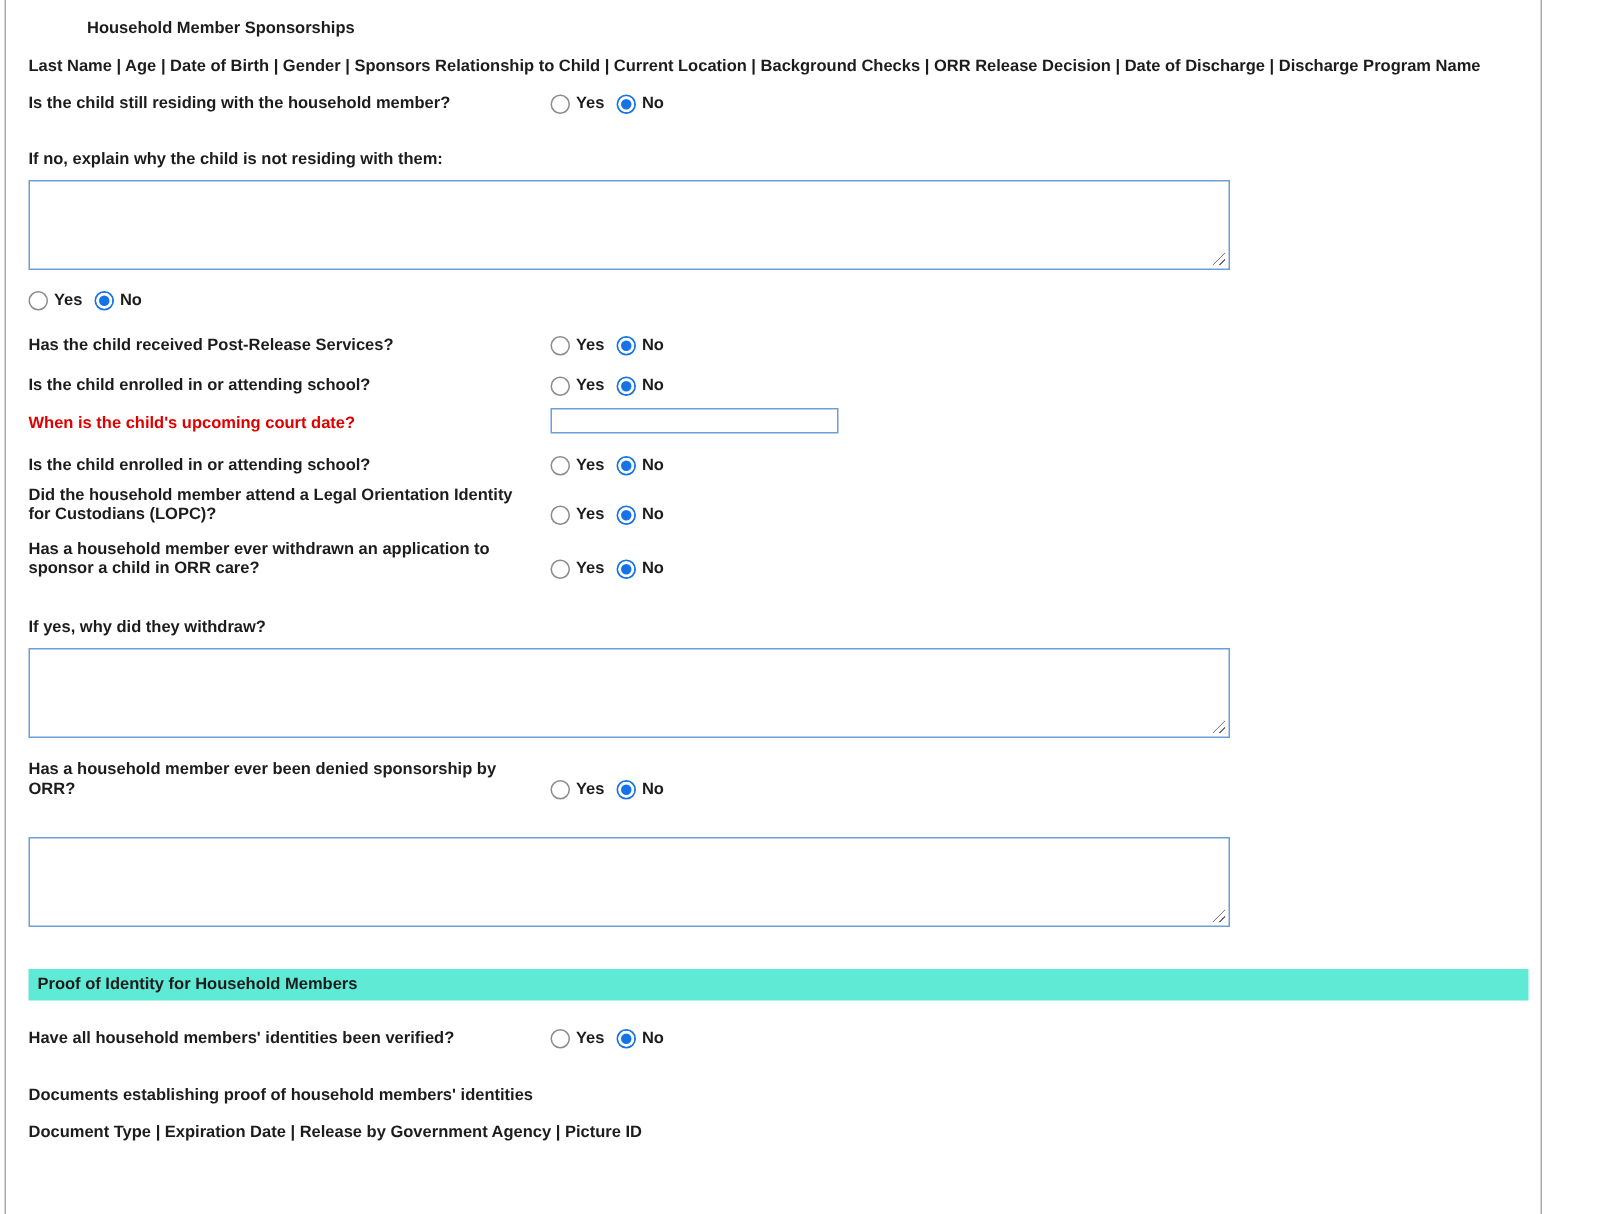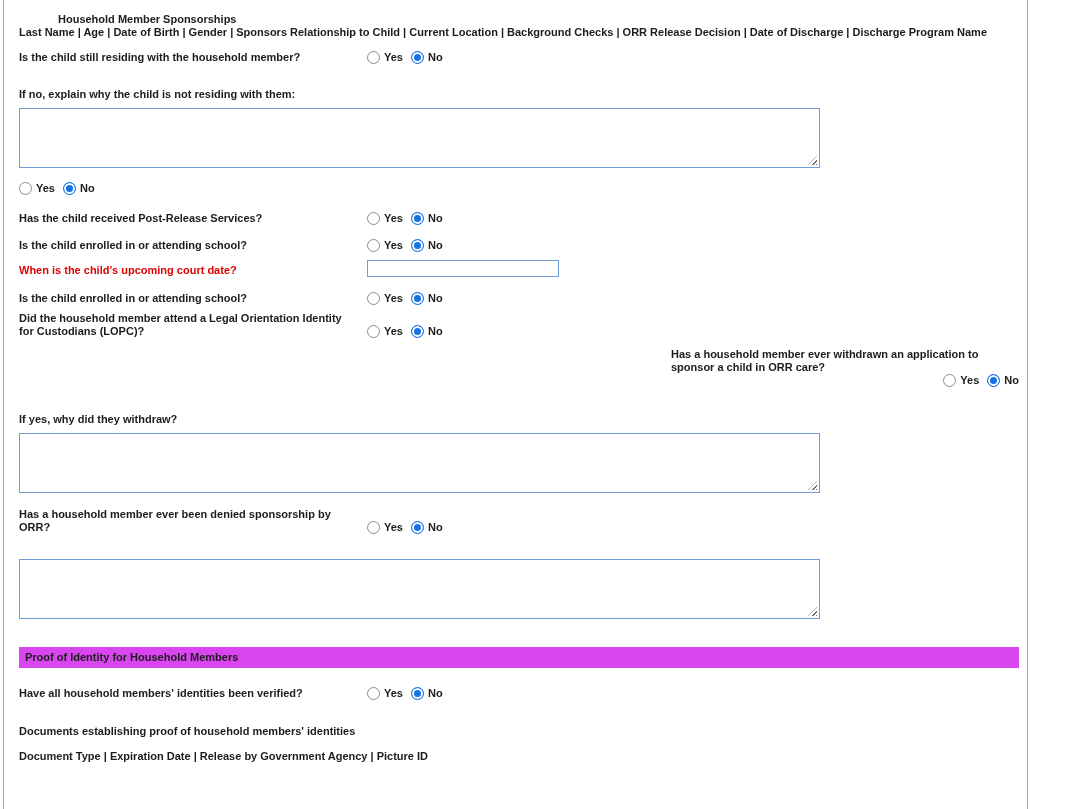--- a/index.html
+++ b/index.html
@@ -13,21 +13,21 @@
   }
   .form-panel {
     margin-left: 3px;
     width: 1025px;
     min-height: 809px;
     border-left: 1px solid #ababab;
     border-right: 1px solid #ababab;
     padding: 13px 8px 40px 15px;
     background: #fff;
   }
-  .section-title { line-height: 13px; white-space: nowrap; padding-left: 39px; }
+  .section-title { line-height: 13px; margin-bottom: 12px; white-space: nowrap; padding-left: 39px; }
   .fields-line   { line-height: 13px; margin-bottom: 10px; white-space: nowrap; }
   .qa-row { display: flex; align-items: flex-end; min-height: 15px; }
   .question { width: 348px; line-height: 13px; padding-right: 10px; }
   .question.alert { color: #e00000; }
   .radios { display: flex; align-items: center; gap: 8px; flex: 0 0 auto; }
   .radio-opt { display: inline-flex; align-items: center; gap: 4px; cursor: default; }
   .radio {
     width: 13px; height: 13px; border-radius: 50%;
     background: #fff; border: 1px solid #8b8b8b; flex: 0 0 auto;
   }
@@ -50,33 +50,33 @@
     clip-path: polygon(100% 0, 100% 100%, 0 100%);
     pointer-events: none;
   }
   input.line-input {
     width: 192px; height: 17px; border: 1px solid #6d9ed6; outline: none;
     background: #fff; font-family: "Liberation Sans", sans-serif; font-size: 11px;
     padding: 0 3px;
   }
   .section-band {
     width: 1000px; height: 21px; line-height: 21px;
-    background: #d946ef; padding-left: 6px;
+    background: #5eead4; padding-left: 6px;
   }
   
   .mb7  { margin-bottom: 7px; }
   .mb8  { margin-bottom: 8px; }
   .mb10 { margin-bottom: 10px; }
   .mb12 { margin-bottom: 12px; }
   .mb13 { margin-bottom: 13px; }
   .mb15 { margin-bottom: 15px; }
   .mb17 { margin-bottom: 17px; }
   .mb24 { margin-bottom: 24px; }
   .mb25 { margin-bottom: 25px; }
-  .mb26 { margin-bottom: 26px; flex-direction: column; }
+  .mb26 { margin-bottom: 26px; }
   .mb28 { margin-bottom: 28px; }
 </style>
 </head>
 <body>
 
 <div class="form-panel">
 
   <div class="section-title">Household Member Sponsorships</div>
 
   <div class="fields-line">Last Name | Age | Date of Birth | Gender | Sponsors Relationship to Child | Current Location | Background Checks | ORR Release Decision | Date of Discharge | Discharge Program Name</div>

